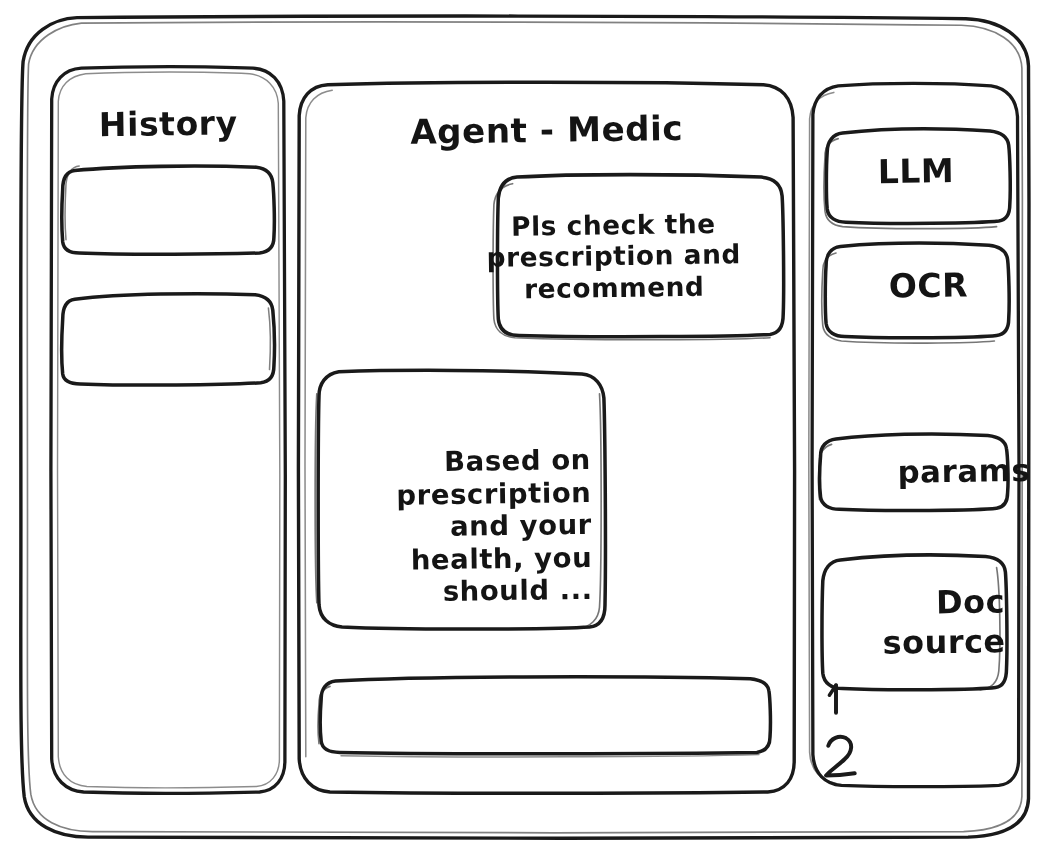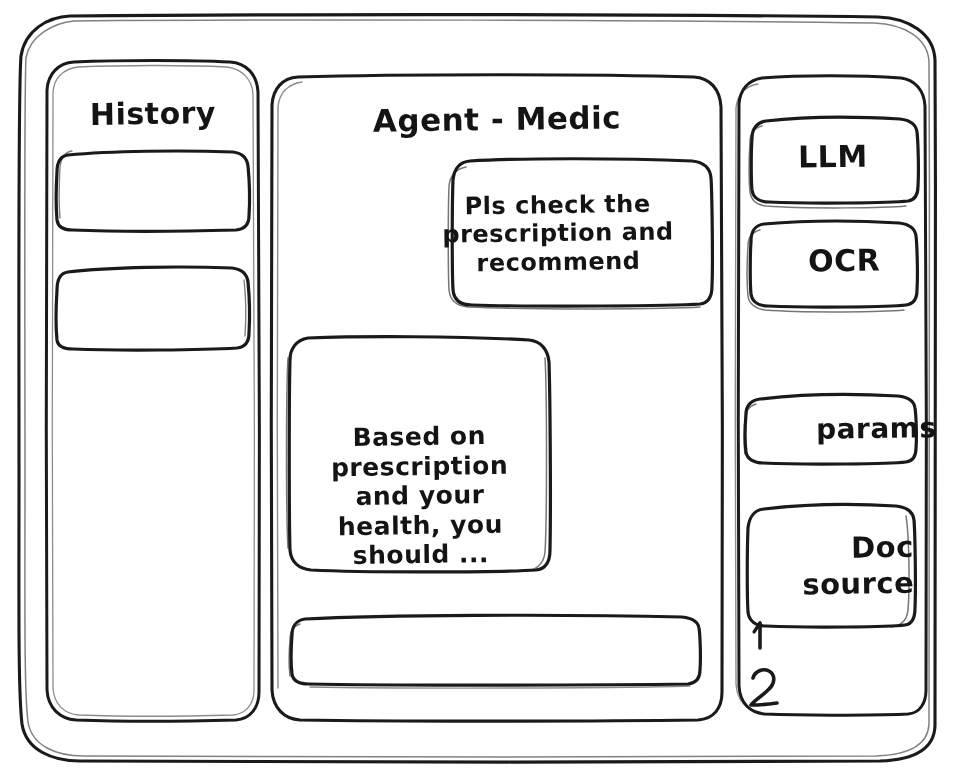--- a/index.html
+++ b/index.html
@@ -73,21 +73,21 @@
   
   #chat-panel { left: 271px; top: 75px; width: 452px; height: 645px; display: block; }
   #chat-title {
     position: absolute; left: 271px; top: 96px; width: 452px; height: 46px;
     font-size: 31px;
   }
 
   #user-bubble { left: 428px; top: 158px; width: 260px; height: 150px; }
   #user-bubble .handtext { font-size: 24px; padding: 0 10px; }
 
-  #assistant-bubble { left: 288px; top: 347px; width: 264px; height: 298px; }
+  #assistant-bubble { left: 288px; top: 330px; width: 264px; height: 298px; text-align: right; }
   #assistant-bubble .handtext { font-size: 25px; padding: 0 14px; }
 
   #composer { left: 290px; top: 616px; width: 412px; height: 69px; }
 
   
   #tools-panel { left: 738px; top: 76px; width: 190px; height: 642px; display: block; }
   #tool-llm { left: 750px; top: 118px; width: 166px; height: 78px; }
   #tool-ocr { left: 752px; top: 222px; width: 184px; height: 78px; }
   #tool-params { left: 744px; top: 396px; width: 170px; height: 66px; margin-left: 47px; }
   #tool-docsource { left: 746px; top: 506px; width: 168px; height: 120px; text-align: right; }

